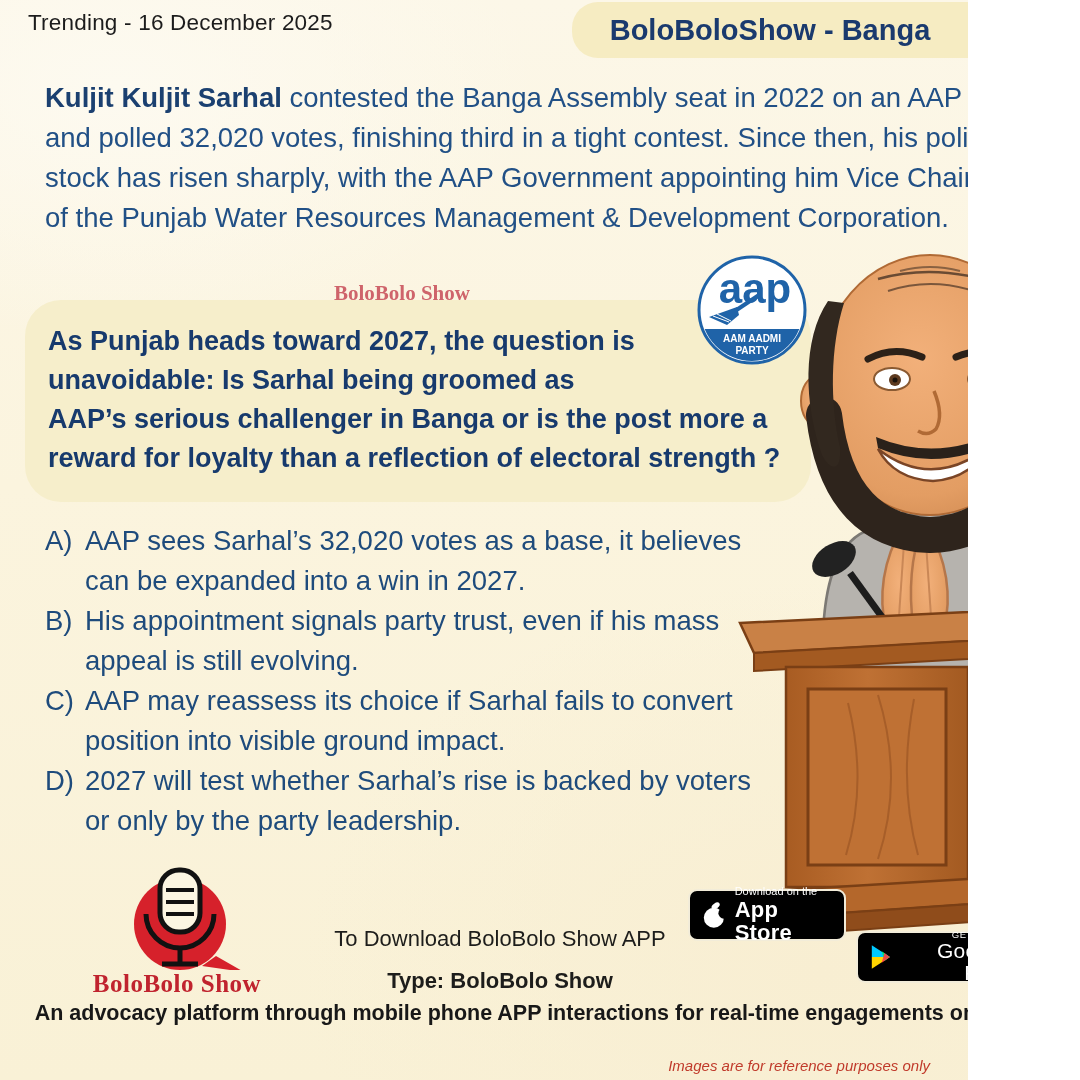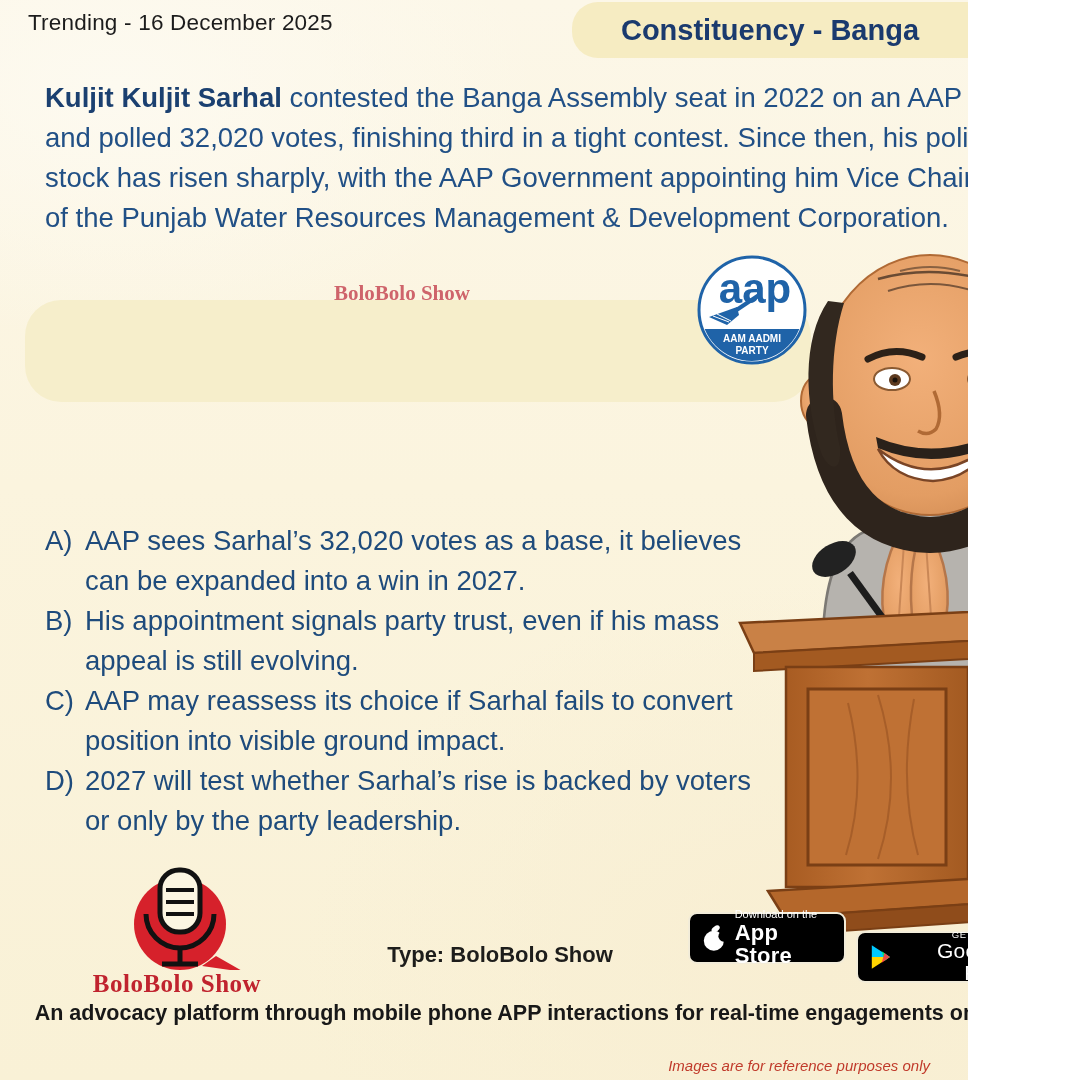--- a/index.html
+++ b/index.html
@@ -39,46 +39,47 @@
   .brand .name{font-family:"Liberation Serif",serif;font-weight:bold;font-size:25px;
     color:#c0232e;margin-top:-4px;letter-spacing:.5px;}
   .dl{left:325px;top:926px;width:350px;text-align:center;color:#1d1d1b;}
   .dl .l1{font-size:22px;}
   .dl .l2{font-size:22px;margin-top:16px;font-weight:bold;}
   .badge{display:flex;align-items:center;background:#000;border:2px solid #f2ecd9;
     border-radius:9px;box-sizing:border-box;height:52px;color:#fff;padding:0 12px;gap:9px;}
   .badge .stack{display:flex;flex-direction:column;line-height:1.05;}
   .badge .small{font-size:11px;}
   .badge .big{font-size:22px;font-weight:bold;letter-spacing:.2px;}
-  .badge-appstore{left:688px;top:912px;width:158px;}
+  .badge-appstore{left:688px;top:889px;width:158px;}
   .badge-gplay{left:856px;top:931px;width:164px;text-align:right;}
   .badge-gplay .small{font-size:9.5px;letter-spacing:.8px;}
   .badge-gplay .big{font-weight:normal;font-size:21px;}
   .advocacy{left:0;top:1000px;width:1080px;text-align:center;color:#181818;
     font-weight:bold;font-size:21.5px;line-height:27px;}
   .disclaimer{right:38px;top:1057px;font-size:15px;color:#c03a2b;font-style:italic;}
   .vert{left:1040px;top:905px;height:168px;writing-mode:vertical-rl;
     font-size:14px;color:#3a3a3a;letter-spacing:.5px;}
 </style>
 </head>
 <body>
 
 <div class="poster">
 
   <div class="abs trending">Trending - 16 December 2025</div>
   <div class="abs const-box">
-    <span>Constituency - Banga</span>
+    <span>BoloBoloShow - Banga</span>
   </div>
 
   <div class="abs intro"><b>Kuljit Kuljit Sarhal</b><span> contested the Banga Assembly seat in 2022 on an AAP ticket and polled 32,020 votes, finishing third in a tight contest. Since then, his political stock has risen sharply, with the AAP Government appointing him Vice Chairman of the Punjab Water Resources Management &amp; Development Corporation.</span></div>
 
   <div class="abs watermark">BoloBolo Show</div>
 
   <div class="abs qbox">
     <div class="logo-spacer"></div>
+    <p>As Punjab heads toward 2027, the question is unavoidable: Is Sarhal being groomed as AAP’s serious challenger in Banga or is the post more a reward for loyalty than a reflection of electoral strength ?</p>
   </div>
 
   <div class="abs aap-logo">
     <svg width="110" height="110" viewBox="0 0 110 110">
       <defs>
           <clipPath id="aapclip">
             <circle cx="55" cy="55" r="51"></circle>
           </clipPath>
         </defs>
       <circle cx="55" cy="55" r="53" fill="#ffffff" stroke="#1f63a8" stroke-width="3"></circle>
@@ -209,20 +210,21 @@
         <line x1="84" y1="48" x2="112" y2="48" stroke="#111111" stroke-width="4"></line>
         <path d="M64,48 a34,34 0 0 0 68,0" fill="none" stroke="#111111" stroke-width="5"></path>
         <line x1="98" y1="82" x2="98" y2="96" stroke="#111111" stroke-width="5"></line>
         <line x1="80" y1="98" x2="116" y2="98" stroke="#111111" stroke-width="5"></line>
       </g>
     </svg>
     <div class="name">BoloBolo Show</div>
   </div>
 
   <div class="abs dl">
+    <div class="l1">To Download BoloBolo Show APP</div>
     <div class="l2">Type: BoloBolo Show</div>
   </div>
 
   <div class="abs badge badge-appstore">
     <svg width="26" height="32" viewBox="0 0 26 32">
       <circle cx="13" cy="19" r="11" fill="#ffffff"></circle>
       <circle cx="24" cy="14" r="6" fill="#000000"></circle>
       <ellipse cx="15" cy="6" rx="5" ry="3" fill="#ffffff" transform="rotate(-35 15 6)"></ellipse>
     </svg>
     <div class="stack">

